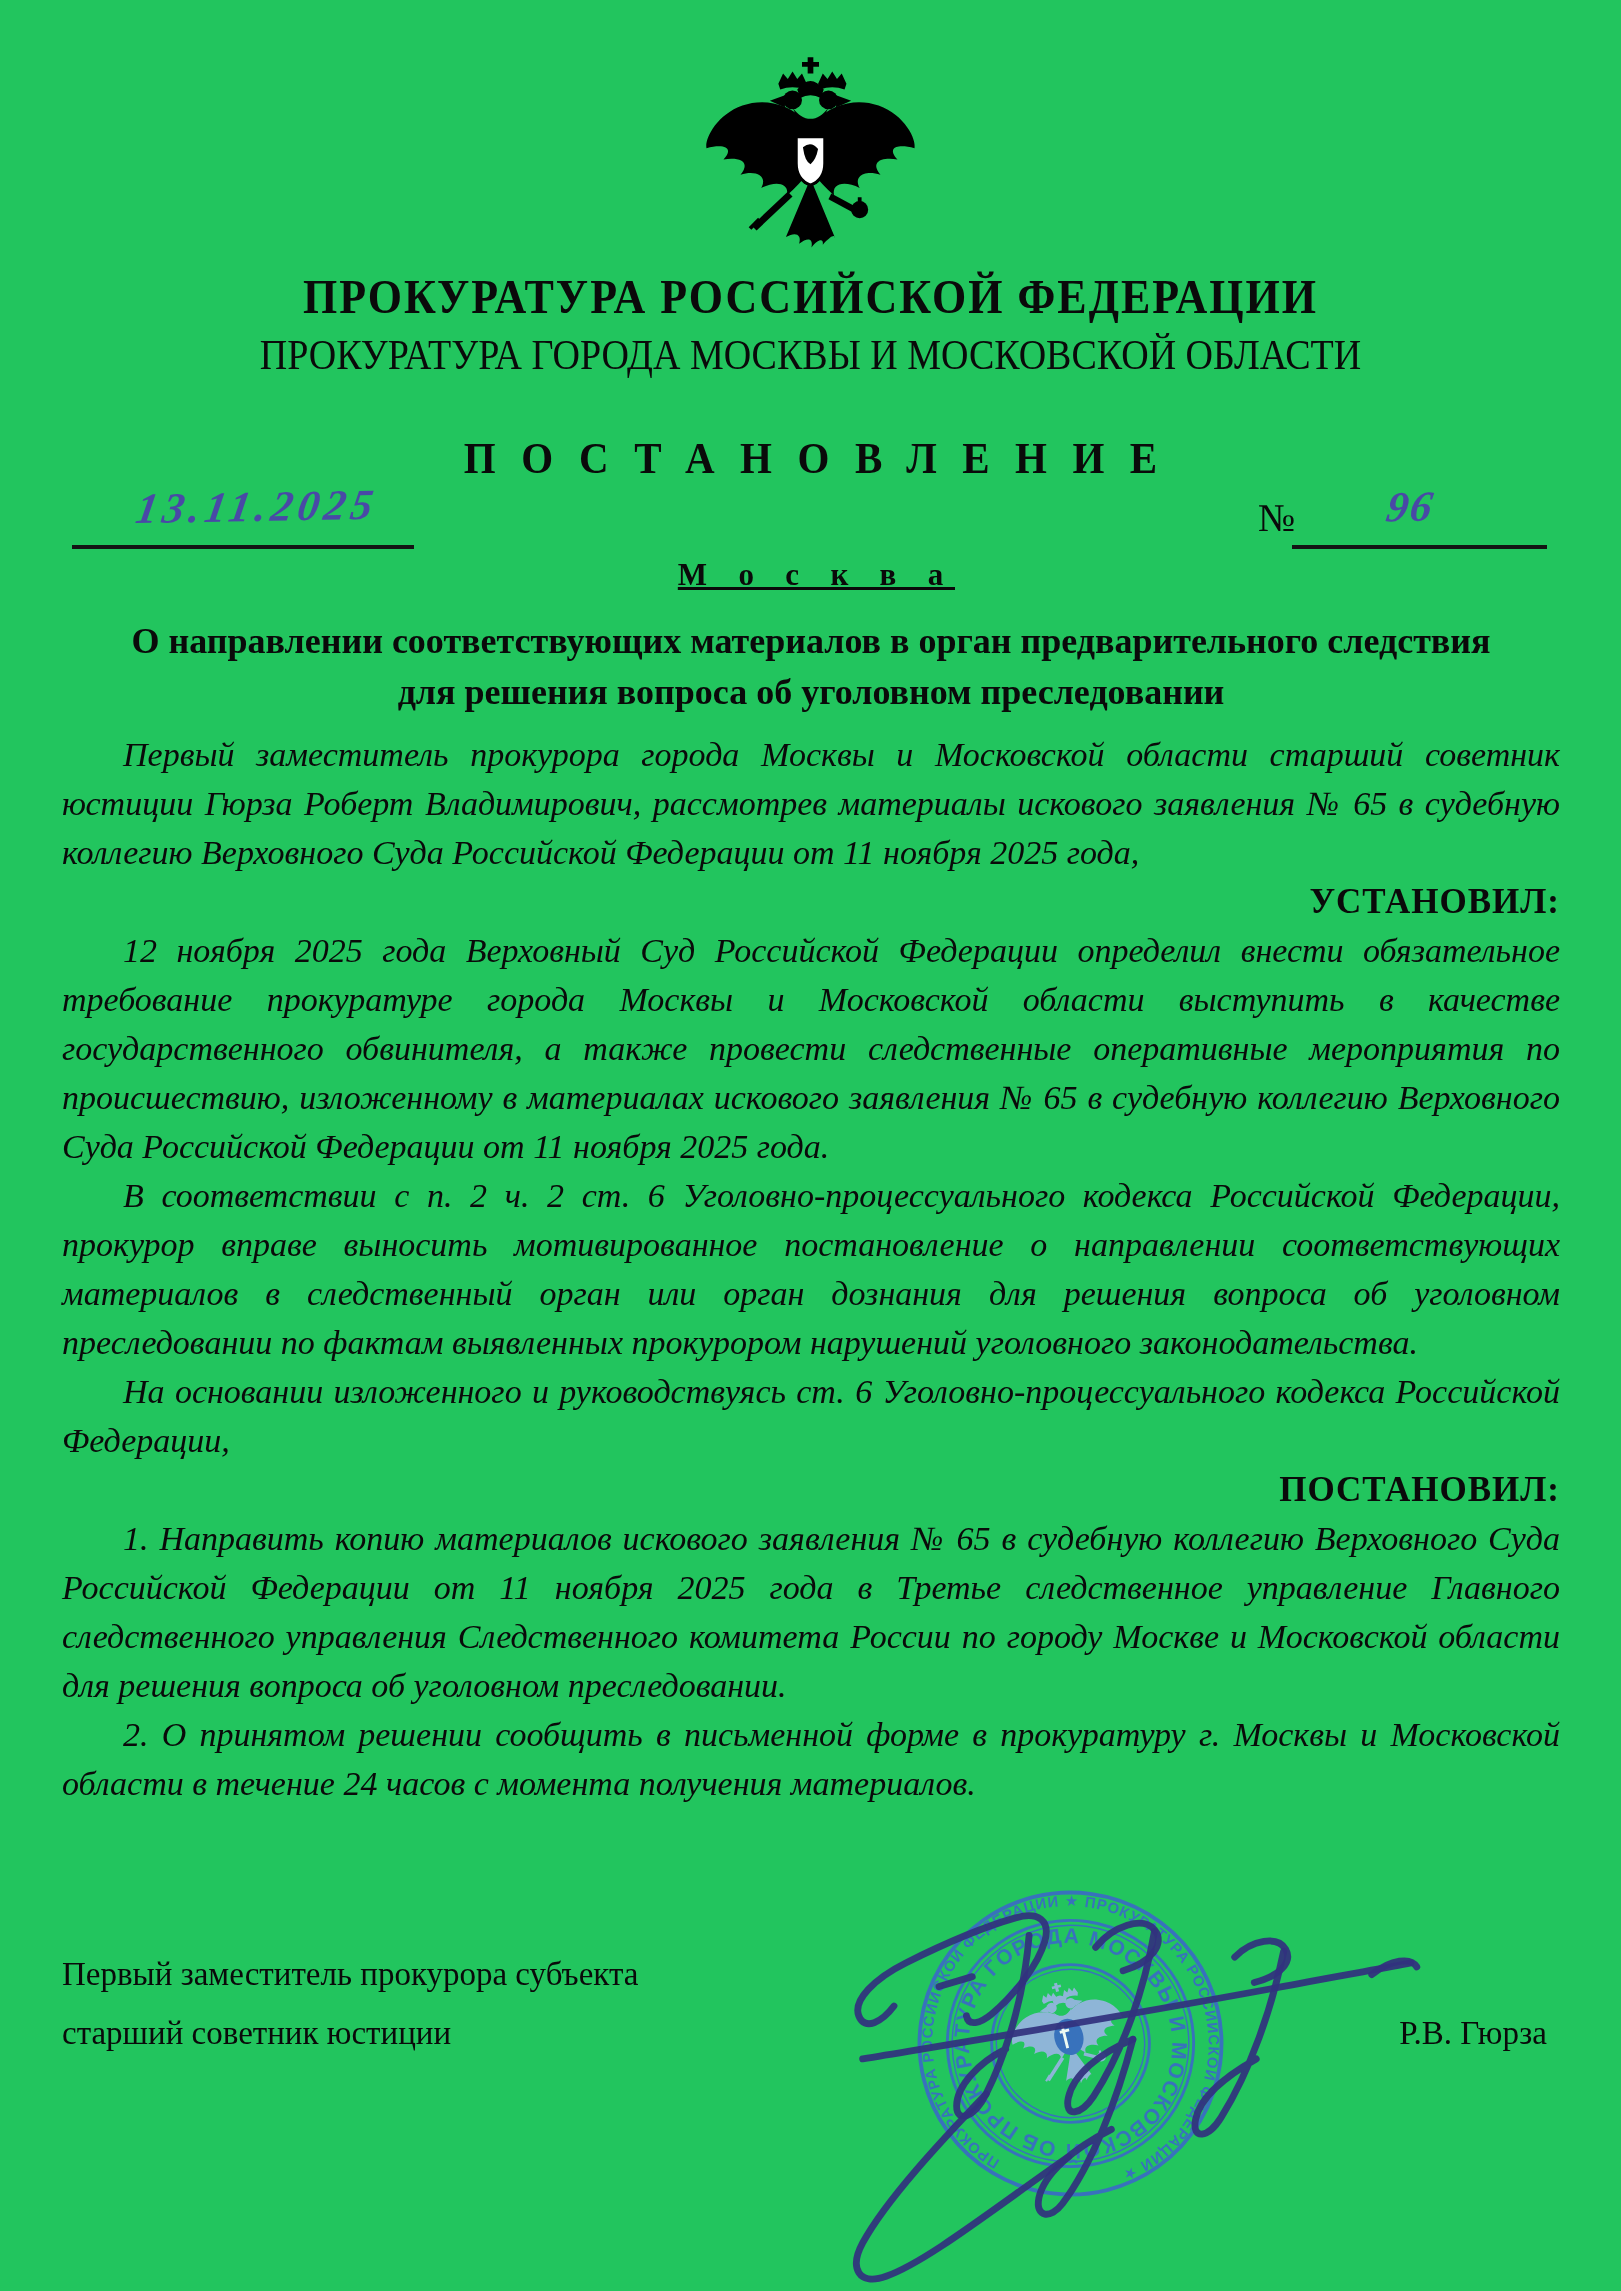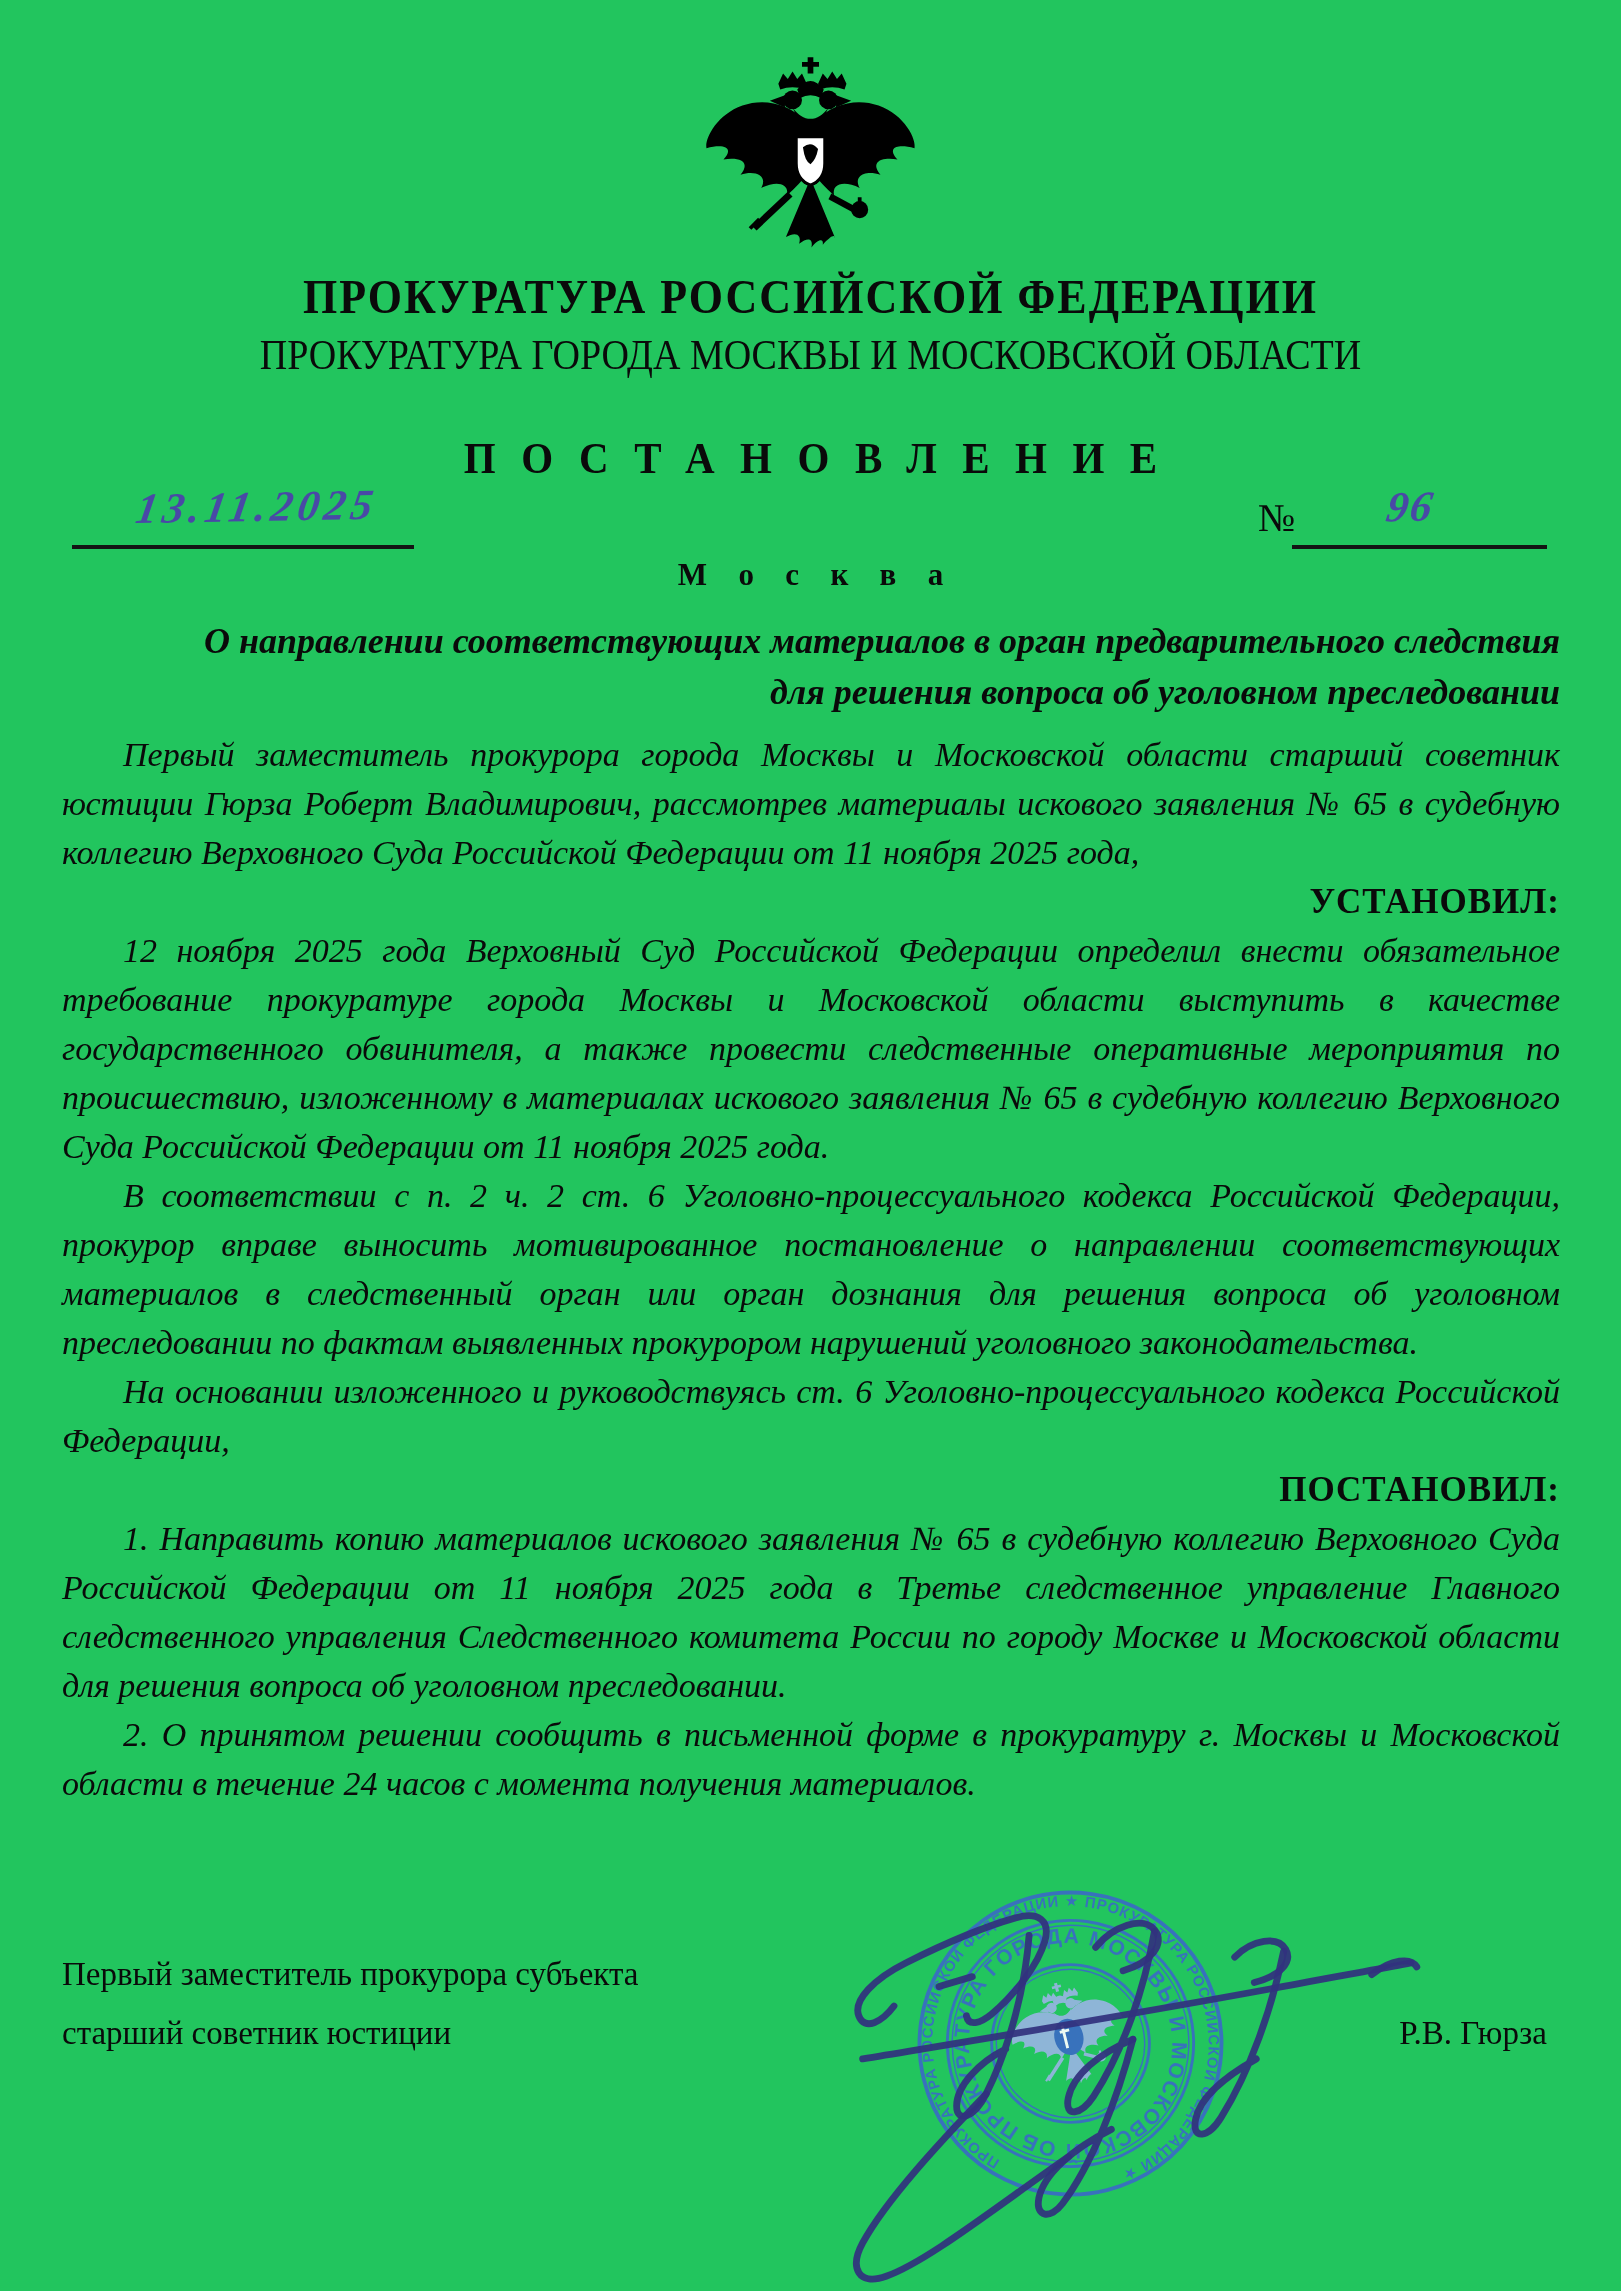--- a/index.html
+++ b/index.html
@@ -17,24 +17,24 @@
         font-weight:bold;font-size:41px;letter-spacing:25.5px;text-indent:25.5px;transform:scale(1,1.08);}
   
   .hw{font-style:italic;font-weight:bold;color:#4949a6;transform:skewX(-10deg) rotate(-1deg);}
   .date-hw{position:absolute;left:137px;top:482px;font-size:43px;letter-spacing:4.9px;}
   .num-sign{position:absolute;left:1258px;top:495px;font-size:39px;}
   .num-hw{position:absolute;left:1387px;top:482px;font-size:43px;letter-spacing:2px;}
   .rule{position:absolute;height:3.9px;background:#141414;}
   .date-rule{left:72px;top:545px;width:342px;}
   .num-rule{left:1292px;top:545px;width:255px;}
   .city{position:absolute;top:557px;left:0;width:100%;text-align:center;
-        font-weight:bold;font-size:31px;letter-spacing:11.8px;text-indent:11.8px;}
+        font-weight:bold;font-size:31px;letter-spacing:11.8px;text-indent:11.8px;text-decoration:underline;}
   
-  .subject{position:absolute;top:616px;left:62px;width:1498px;text-align:right;
-        font-weight:bold;font-size:36px;line-height:51px;font-style:italic;}
+  .subject{position:absolute;top:616px;left:62px;width:1498px;text-align:center;
+        font-weight:bold;font-size:36px;line-height:51px;}
   
   .body-text{position:absolute;top:730px;left:62px;width:1498px;
         font-size:34px;line-height:49px;text-align:justify;}
   .body-text p{margin:0;}
   .para{text-indent:61px;font-style:italic;}
   .heading{text-align:right;font-weight:bold;font-size:35px;letter-spacing:1px;text-indent:0;}
   
   .sig-line{position:absolute;left:62px;font-size:33px;}
   .sig-t1{top:1956px;}
   .sig-t2{top:2015px;}

